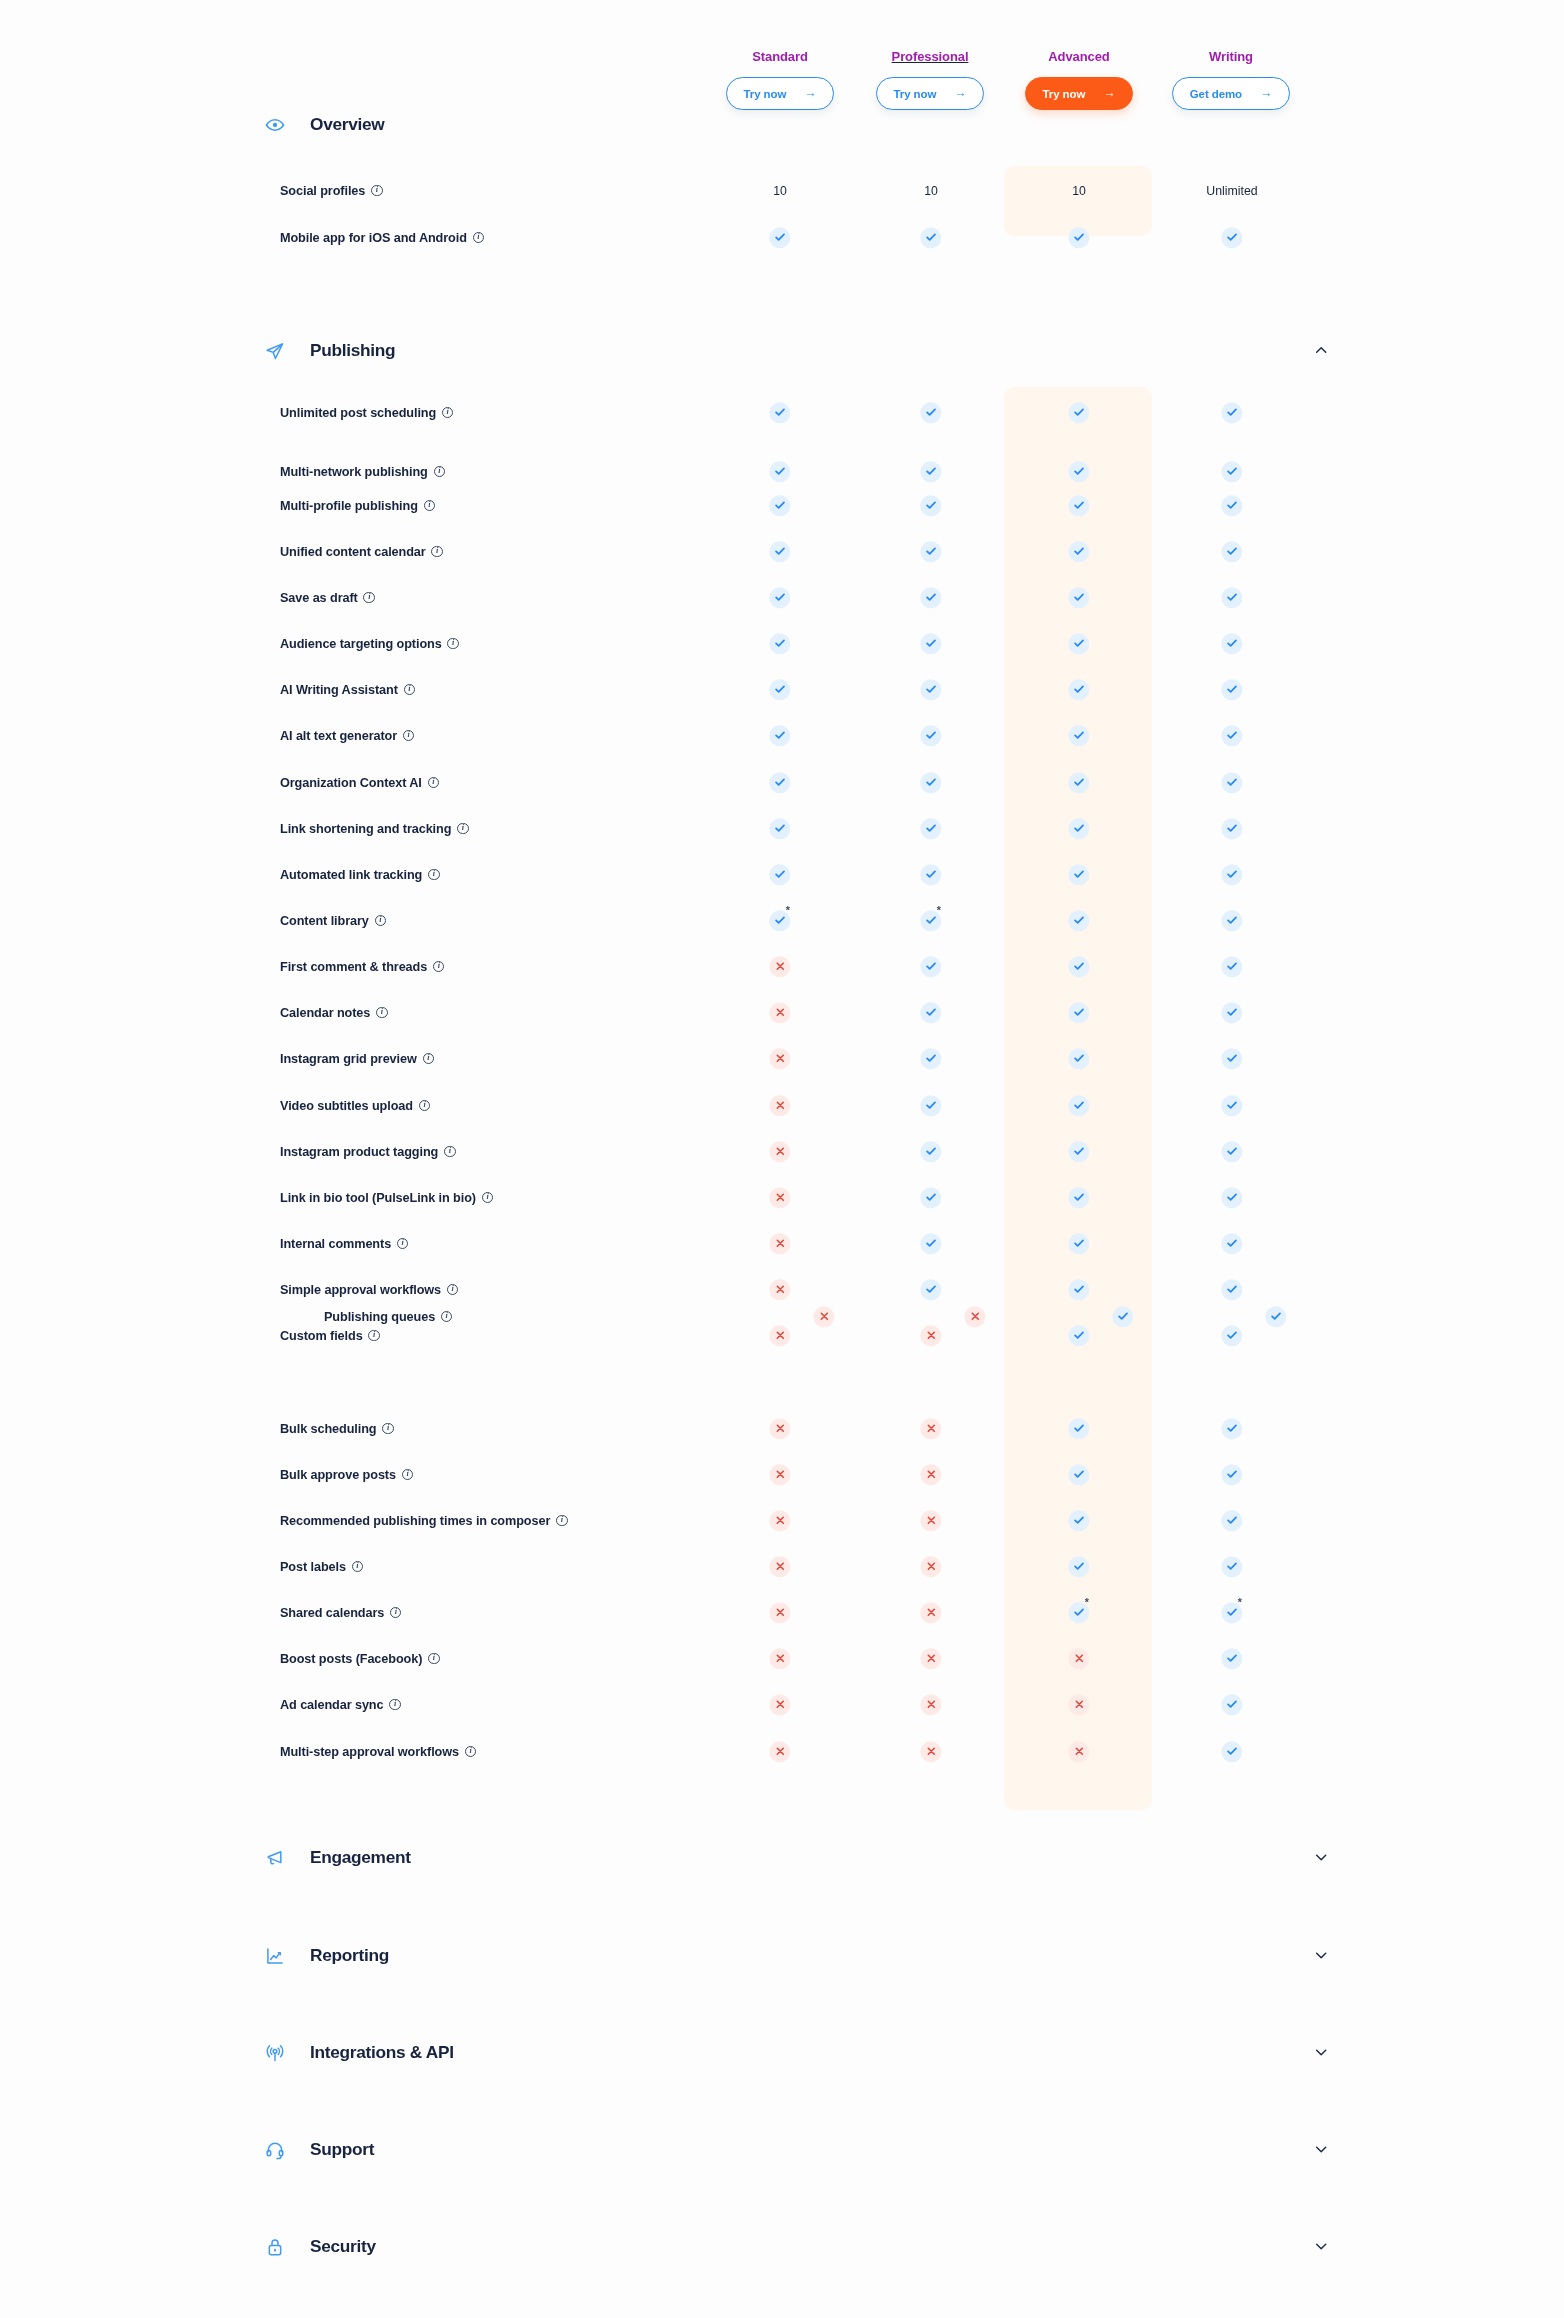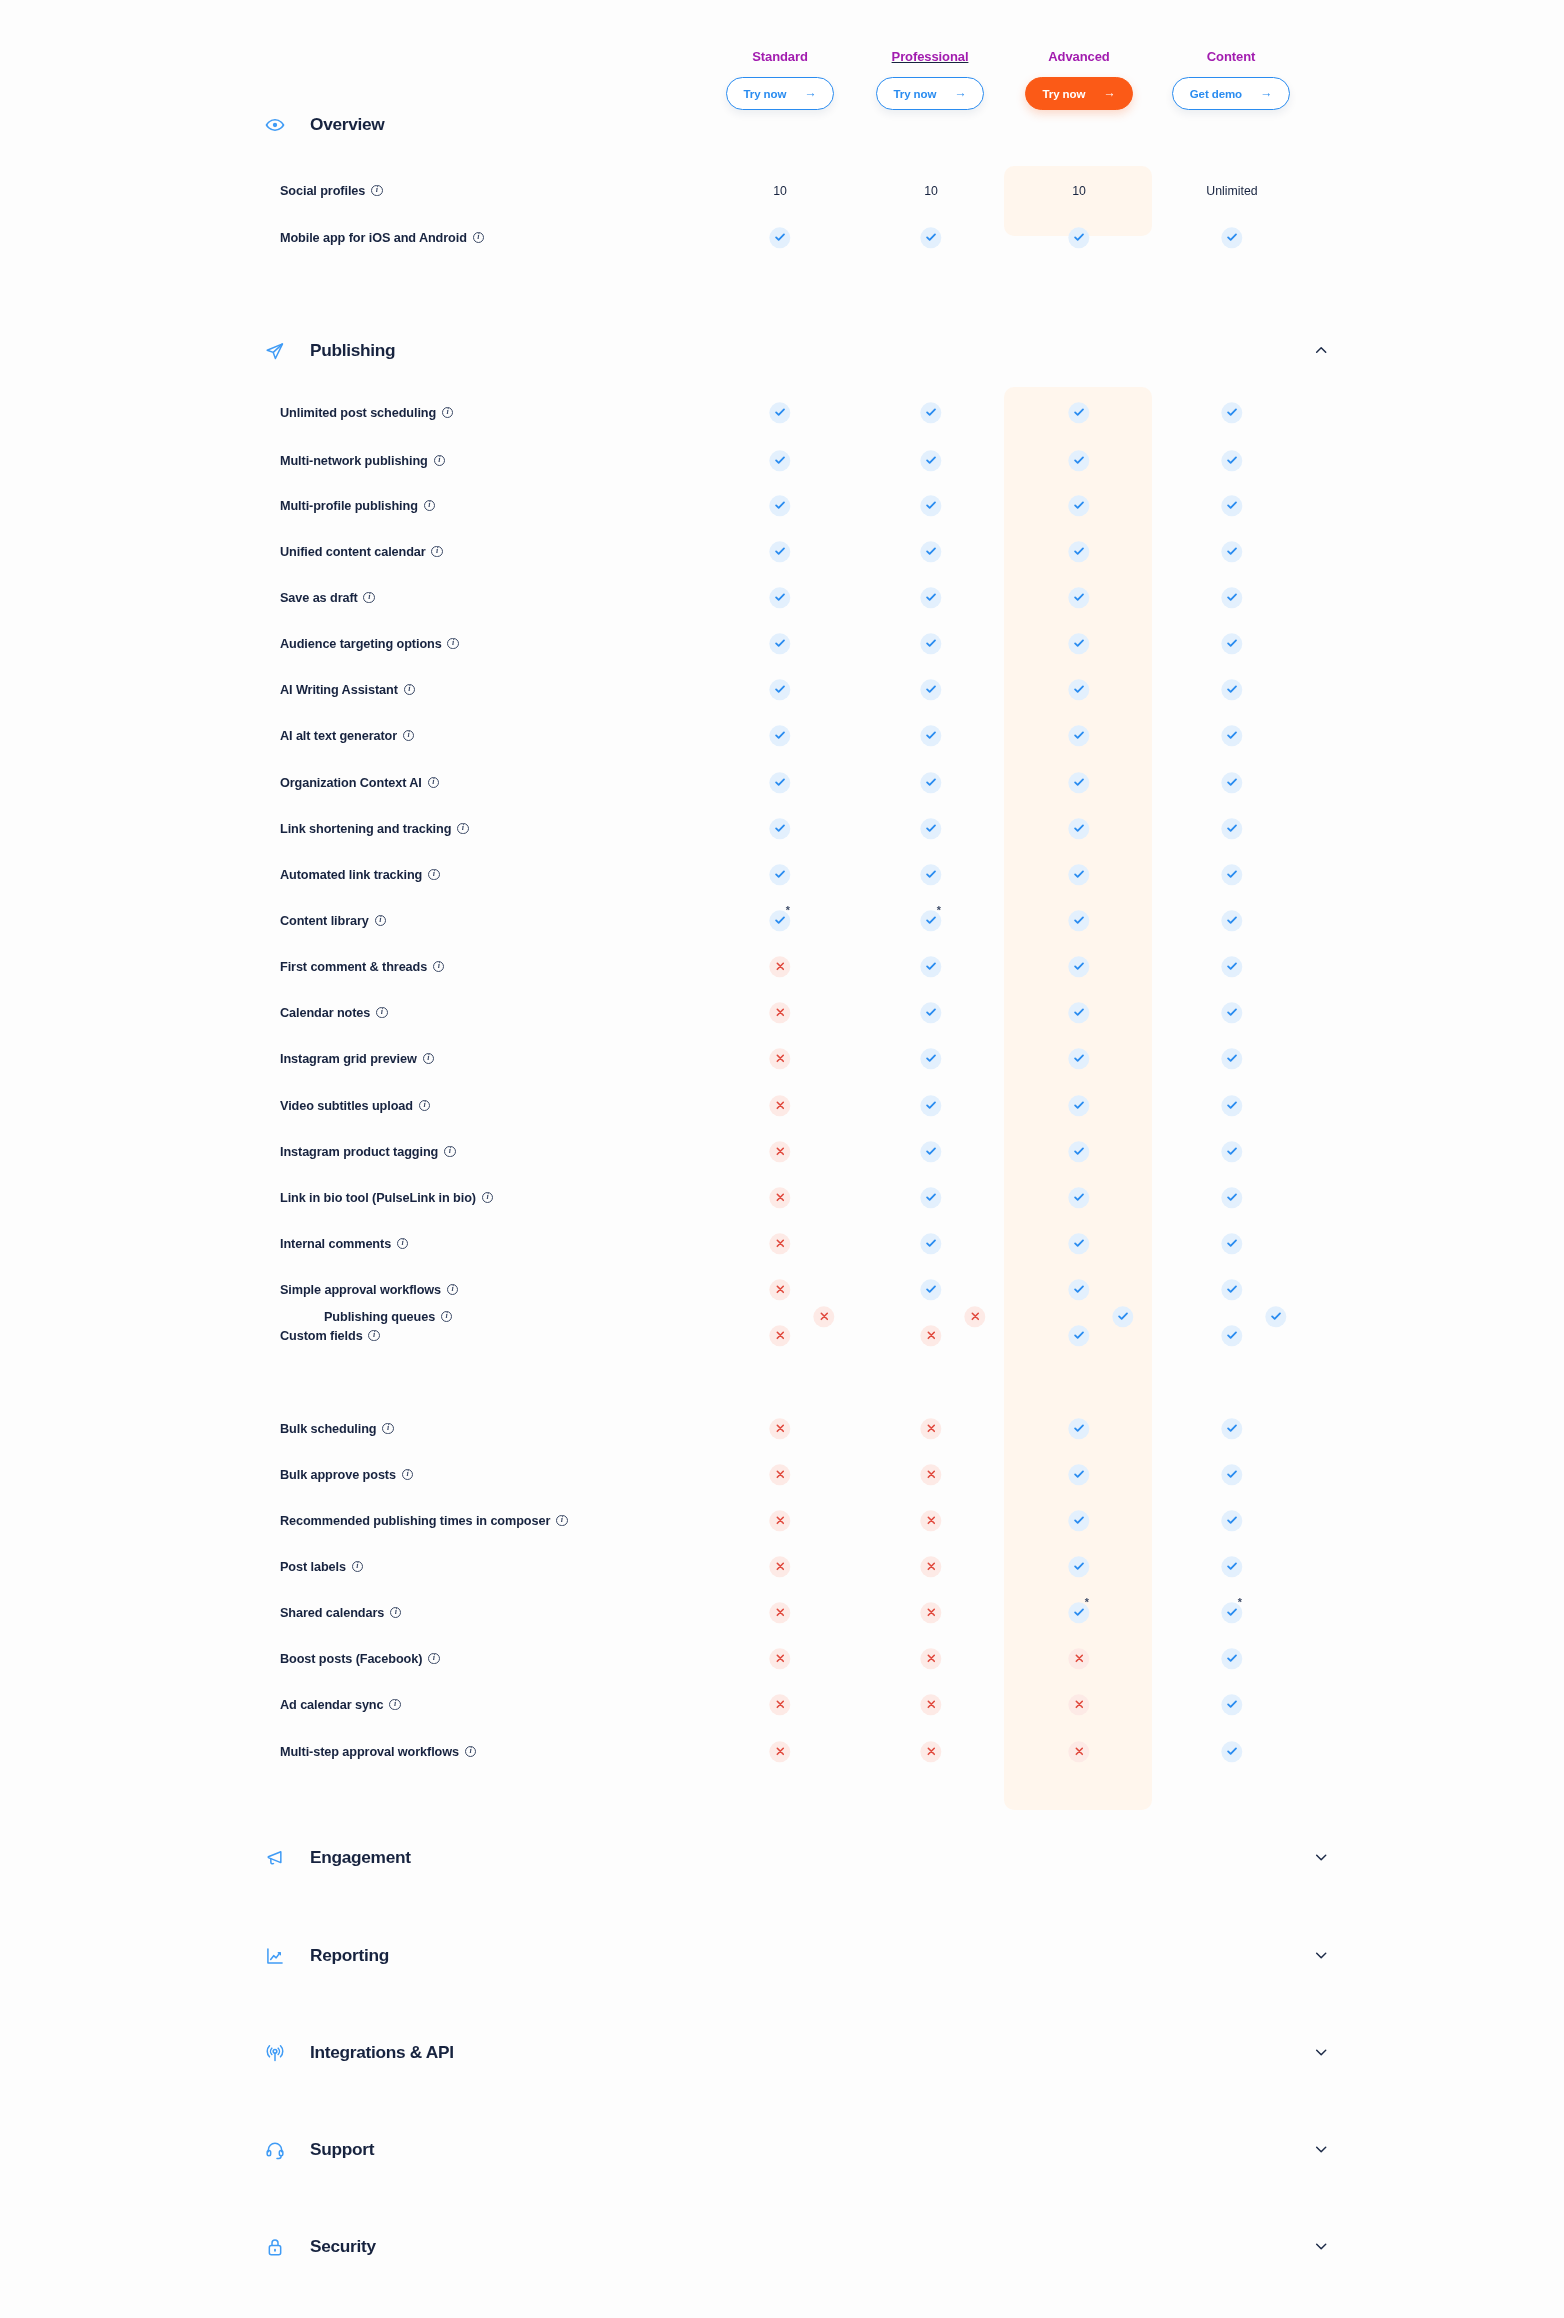--- a/index.html
+++ b/index.html
@@ -200,21 +200,21 @@
           <span class="arr">→</span>
         </button></div>
       <div class="plan-head" style="left: 930px; top: 49px; text-decoration: underline;"><div class="plan-name">Professional</div><button class="cta">
           <span>Try now</span>
           <span class="arr">→</span>
         </button></div>
       <div class="plan-head" style="left: 1079px; top: 49px;"><div class="plan-name">Advanced</div><button class="cta primary">
           <span>Try now</span>
           <span class="arr">→</span>
         </button></div>
-      <div class="plan-head" style="left: 1231px; top: 49px;"><div class="plan-name">Content</div><button class="cta">
+      <div class="plan-head" style="left: 1231px; top: 49px;"><div class="plan-name">Writing</div><button class="cta">
           <span>Get demo</span>
           <span class="arr">→</span>
         </button></div>
       <div class="section-head no-chevron" style="top: 103px;">
         <span class="section-icon">
           <svg width="20" height="20" viewBox="0 0 24 24" fill="none" stroke="currentColor" stroke-width="1.9">
             <path d="M1.8 12S5.3 5.8 12 5.8 22.2 12 22.2 12 18.7 18.2 12 18.2 1.8 12 1.8 12z"></path>
             <circle cx="12" cy="12" r="2.6" fill="currentColor" stroke="none"></circle>
           </svg>
         </span>
@@ -337,21 +337,21 @@
         <div class="cell c3">
           <span class="cellwrap">
             <span class="mark yes">
               <svg width="11.5" height="11.5" viewBox="0 0 14 14" fill="none" stroke="currentColor" stroke-width="2.2" stroke-linecap="round" stroke-linejoin="round">
                 <path d="M2.2 7.4 5.3 10.4 11.8 3.8"></path>
               </svg>
             </span>
           </span>
         </div>
       </div>
-      <div class="row" style="top: 444px;">
+      <div class="row" style="top: 455px;">
         <div class="feat-label">
           <span>Multi-network publishing</span>
           <span class="info-icon">i</span>
         </div>
         <div class="cell c0">
           <span class="cellwrap">
             <span class="mark yes">
               <svg width="11.5" height="11.5" viewBox="0 0 14 14" fill="none" stroke="currentColor" stroke-width="2.2" stroke-linecap="round" stroke-linejoin="round">
                 <path d="M2.2 7.4 5.3 10.4 11.8 3.8"></path>
               </svg>

